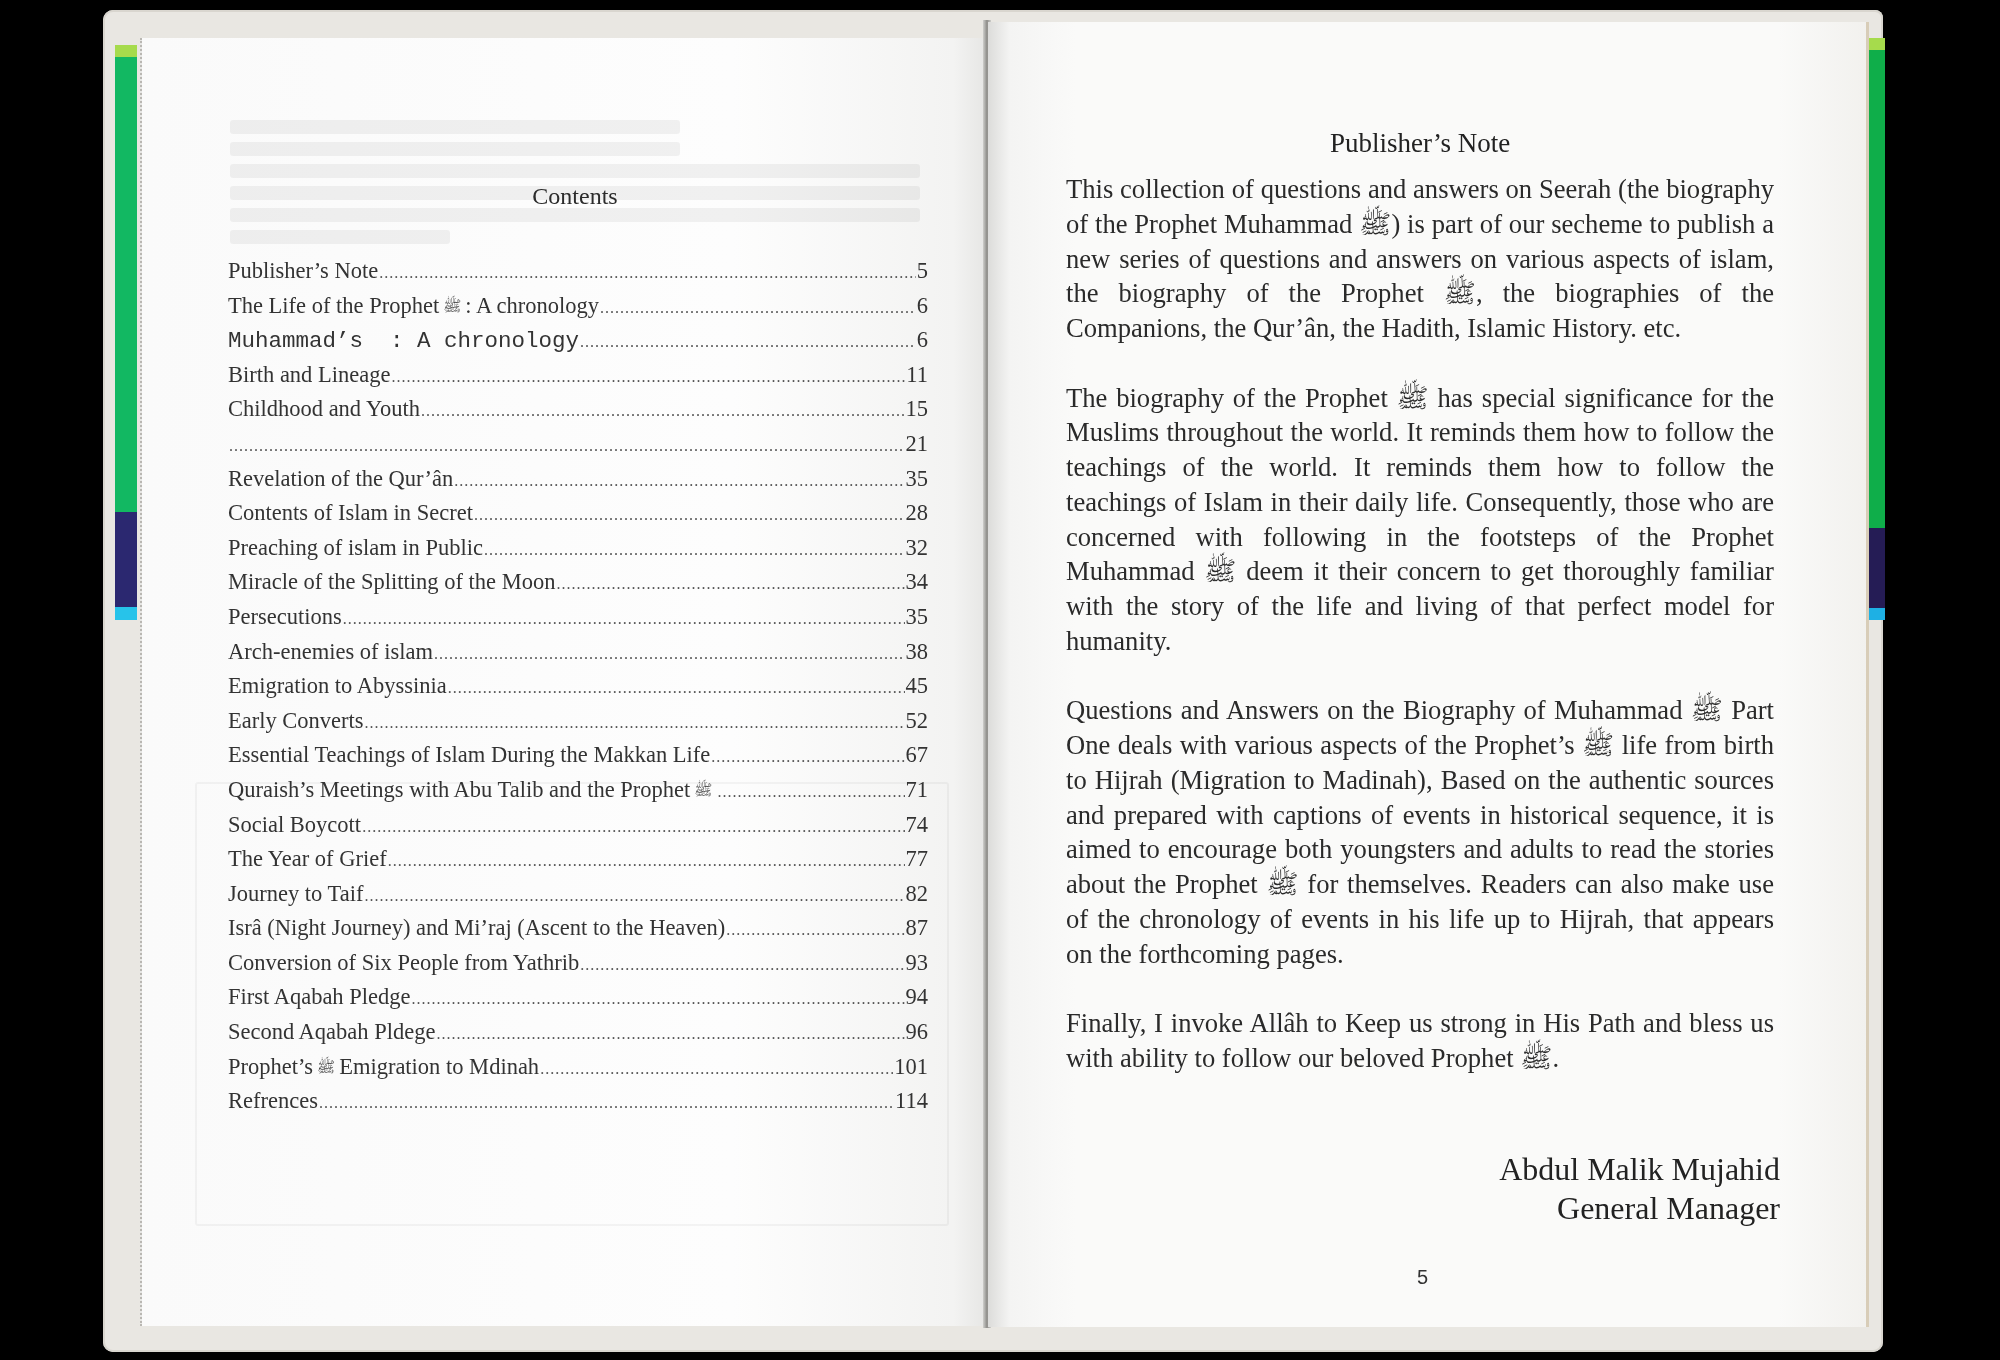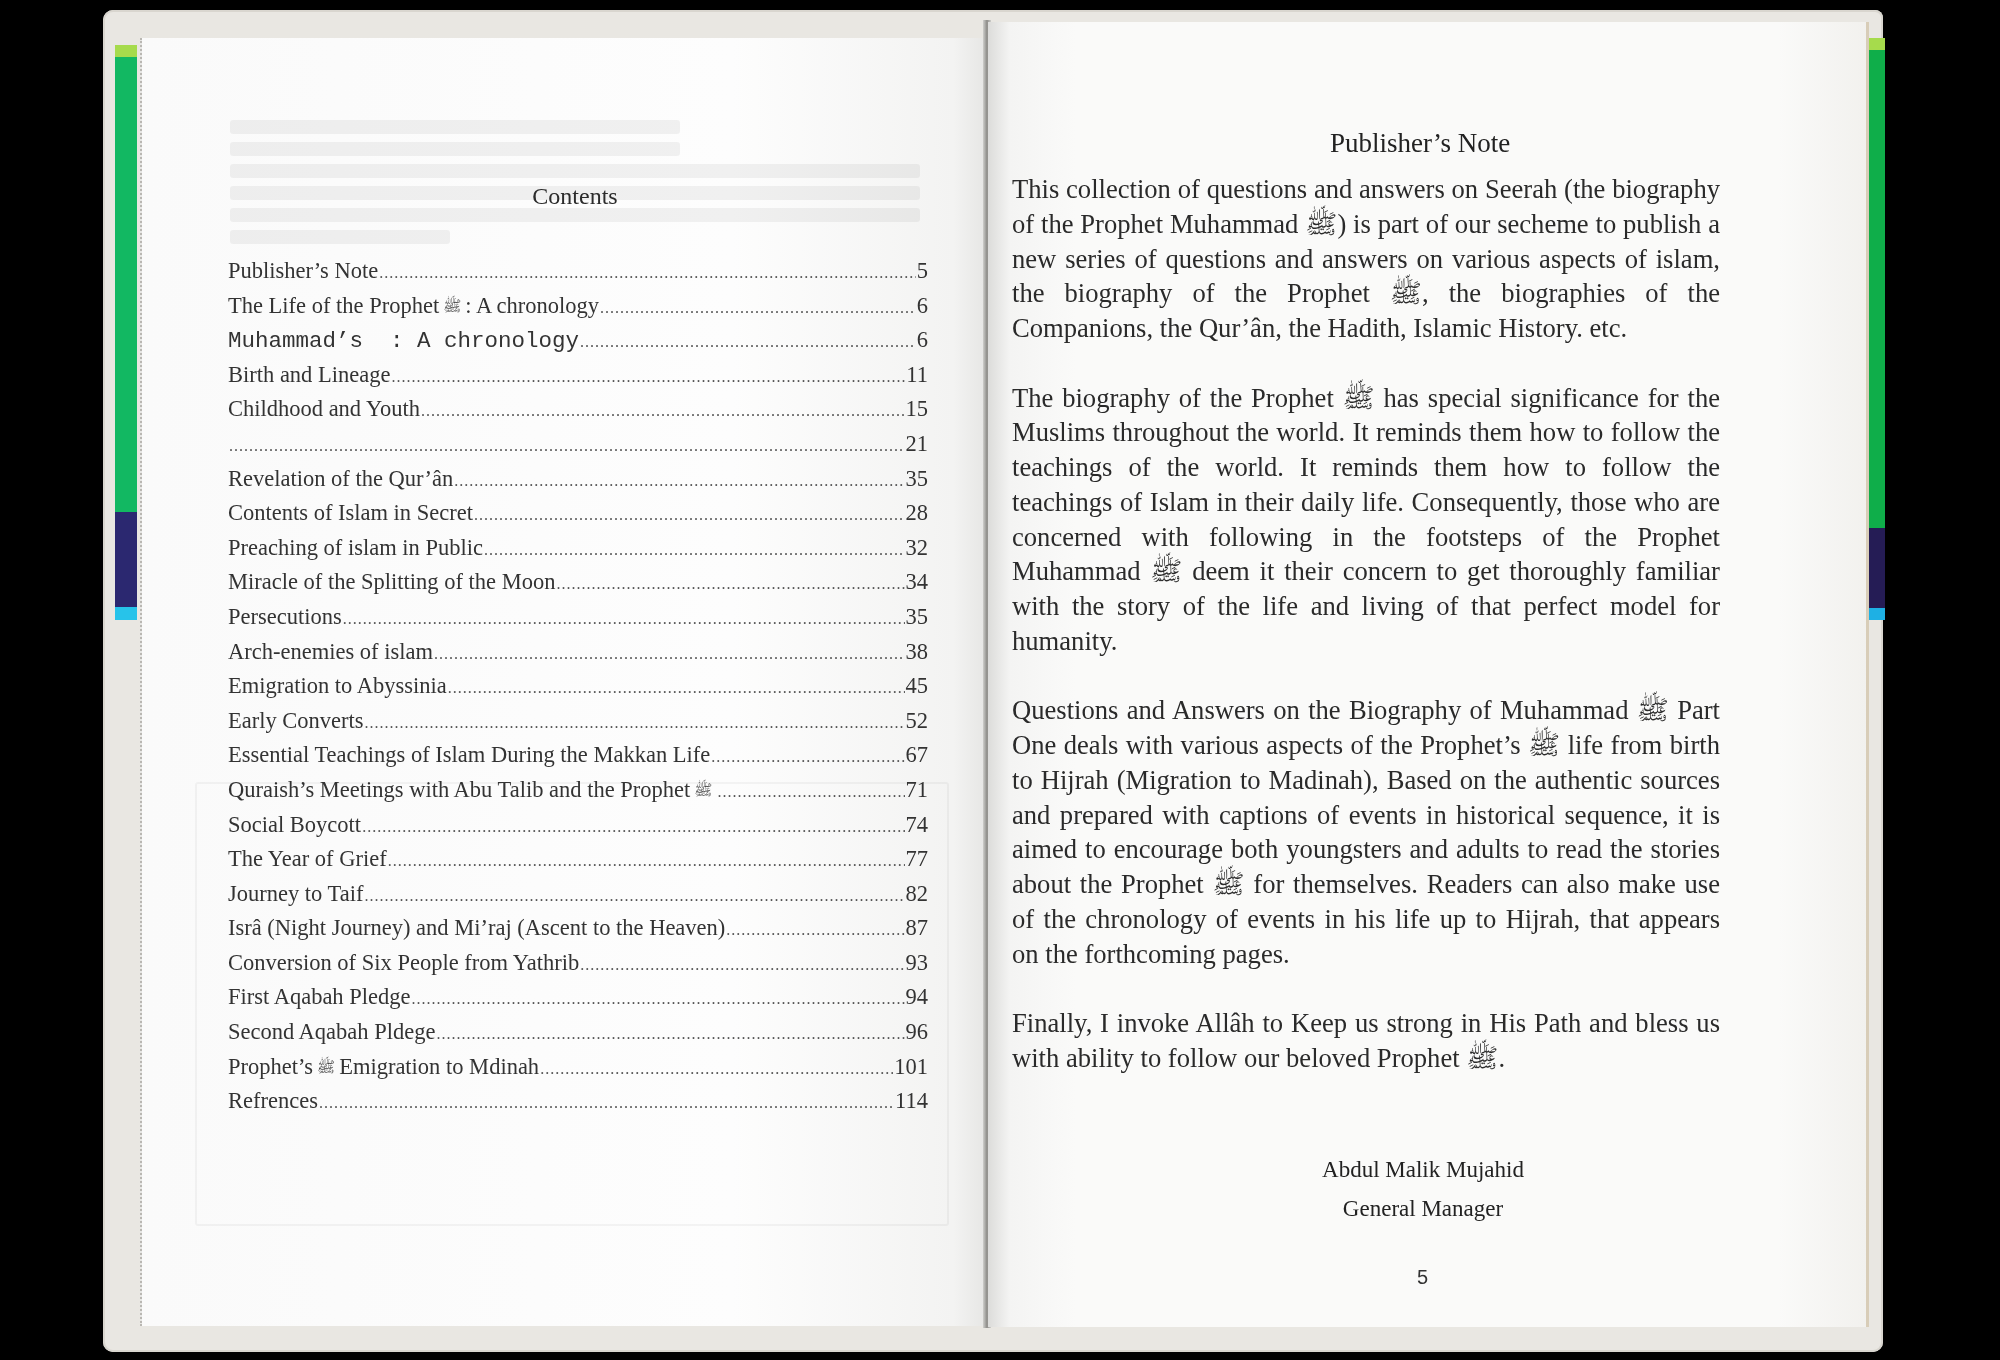--- a/index.html
+++ b/index.html
@@ -61,28 +61,28 @@
     display:inline-block; font-size:15px; vertical-align:2px; color:#444;
     margin:0 4px; letter-spacing:-1px;
   }
 
   
   .note-title {
     position:absolute; left:990px; width:860px; top:128px; text-align:center;
     font-size:27px; color:#222;
   }
   .note-body {
-    position:absolute; left:1012px; top:172px; width:708px;
+    position:absolute; left:1066px; top:172px; width:708px;
   }
   .para {
     font-size:26.6px; line-height:34.75px; text-align:justify; margin:0 0 34.75px 0; color:#2a2a2a;
   }
   .signature {
-    position:absolute; left:1066px; width:714px; top:1150px; text-align:center;
-    font-size:23px; line-height:39px; color:#222;
+    position:absolute; left:1066px; width:714px; top:1150px; text-align:right;
+    font-size:32px; line-height:39px; color:#222;
   }
   .page-number {
     position:absolute; left:990px; width:865px; top:1266px; text-align:center;
     font-size:20px; color:#333; font-family:"Liberation Sans", sans-serif;
   }
 </style>
 </head>
 <body>
 
 <div class="cover"></div>

